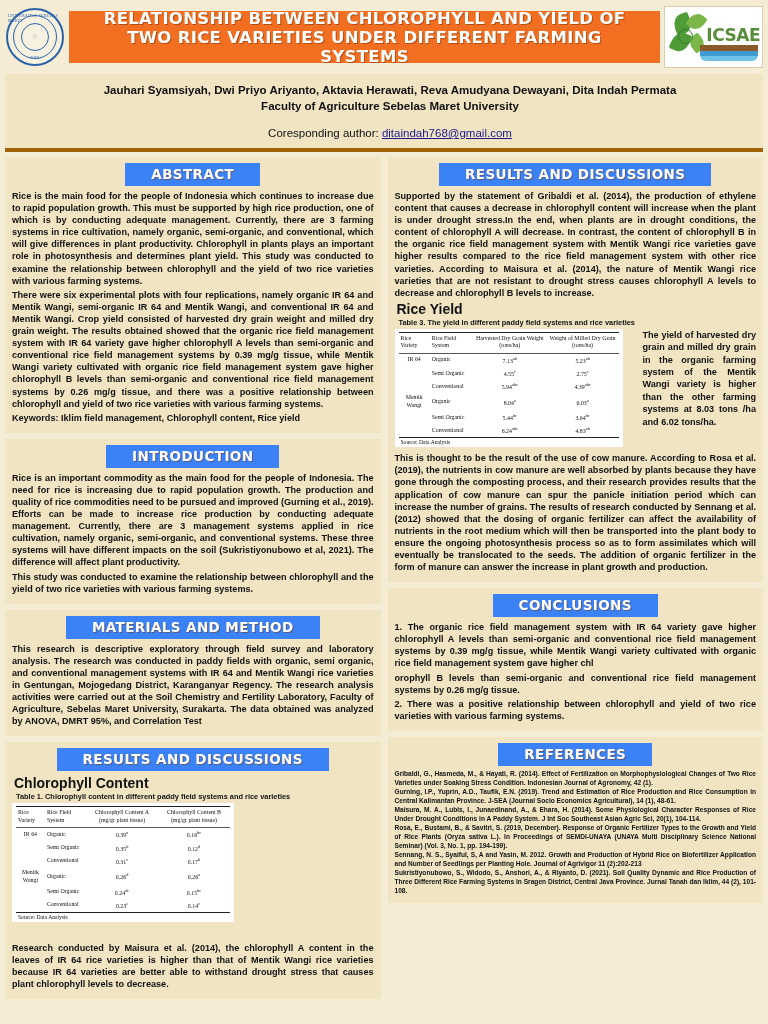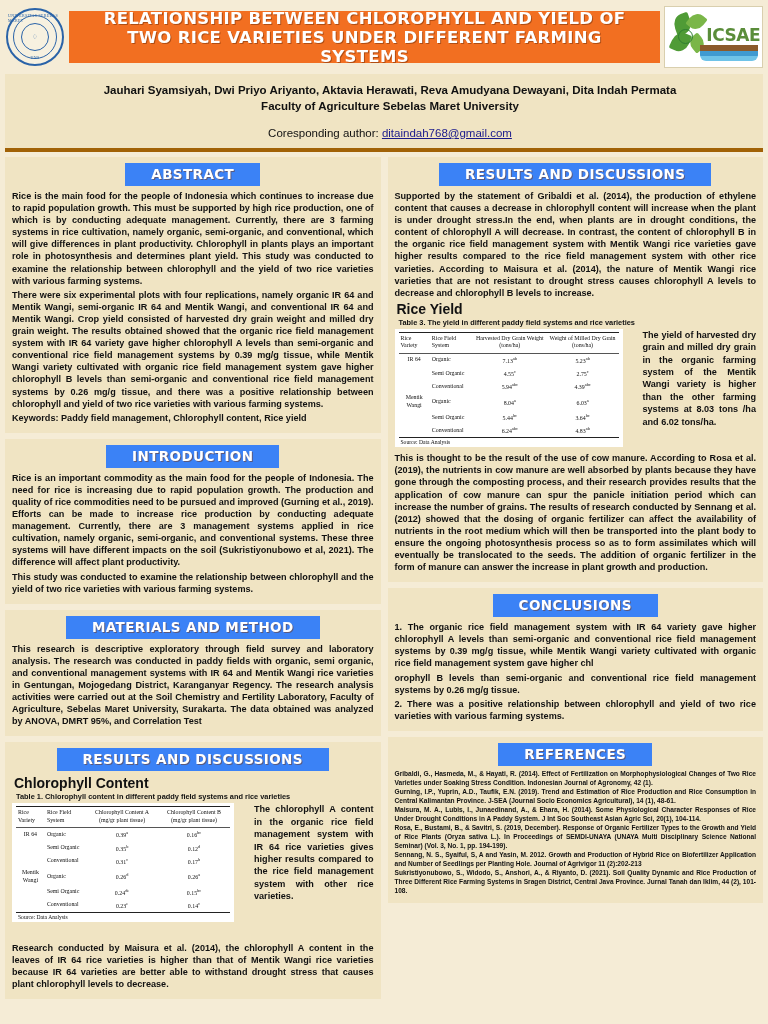--- a/index.html
+++ b/index.html
@@ -202,21 +202,21 @@
   <div class="cols">
 
     <div class="col">
 
       <div class="panel">
         <div class="sec-head">
           <span>ABSTRACT</span>
         </div>
         <p class="body">Rice is the main food for the people of Indonesia which continues to increase due to rapid population growth. This must be supported by high rice production, one of which is by conducting adequate management. Currently, there are 3 farming systems in rice cultivation, namely organic, semi-organic, and conventional, which will give differences in plant productivity. Chlorophyll in plants plays an important role in photosynthesis and determines plant yield. This study was conducted to examine the relationship between chlorophyll and the yield of two rice varieties with various farming systems.</p>
         <p class="body">There were six experimental plots with four replications, namely organic IR 64 and Mentik Wangi, semi-organic IR 64 and Mentik Wangi, and conventional IR 64 and Mentik Wangi. Crop yield consisted of harvested dry grain weight and milled dry grain weight. The results obtained showed that the organic rice field management system with IR 64 variety gave higher chlorophyll A levels than semi-organic and conventional rice field management systems by 0.39 mg/g tissue, while Mentik Wangi variety cultivated with organic rice field management system gave higher chlorophyll B levels than semi-organic and conventional rice field management systems by 0.26 mg/g tissue, and there was a positive relationship between chlorophyll and yield of two rice varieties with various farming systems.</p>
-        <p class="body">Keywords: Paddy field management, Chlorophyll content, Rice yield</p>
+        <p class="body">Keywords: Iklim field management, Chlorophyll content, Rice yield</p>
       </div>
 
       <div class="panel">
         <div class="sec-head">
           <span>INTRODUCTION</span>
         </div>
         <p class="body">Rice is an important commodity as the main food for the people of Indonesia. The need for rice is increasing due to rapid population growth. The production and quality of rice commodities need to be pursued and improved (Gurning et al., 2019). Efforts can be made to increase rice production by conducting adequate management. Currently, there are 3 management systems applied in rice cultivation, namely organic, semi-organic, and conventional systems. These three systems will have different impacts on the soil (Sukristiyonubowo et al, 2021). The difference will affect plant productivity.</p>
         <p class="body">This study was conducted to examine the relationship between chlorophyll and the yield of two rice varieties with various farming systems.</p>
       </div>
 
@@ -280,21 +280,20 @@
                     <td class="var"></td>
                     <td class="sys">Conventional</td>
                     <td><span>0.23</span><sup>e</sup></td>
                     <td><span>0.14</span><sup>c</sup></td>
                   </tr>
                 </tbody>
               </table>
               <div class="src">Source: Data Analysis</div>
             </div>
           </div>
-          <div class="sidepara">The chlorophyll A content in the organic rice field management system with IR 64 rice varieties gives higher results compared to the rice field management system with other rice varieties.</div>
         </div>
         <p class="body" style="margin-top:20px">Research conducted by Maisura et al. (2014), the chlorophyll A content in the leaves of IR 64 rice varieties is higher than that of Mentik Wangi rice varieties because IR 64 varieties are better able to withstand drought stress that causes plant chlorophyll levels to decrease.</p>
       </div>
 
     </div>
 
     <div class="col">
 
       <div class="panel">
         <div class="sec-head">

